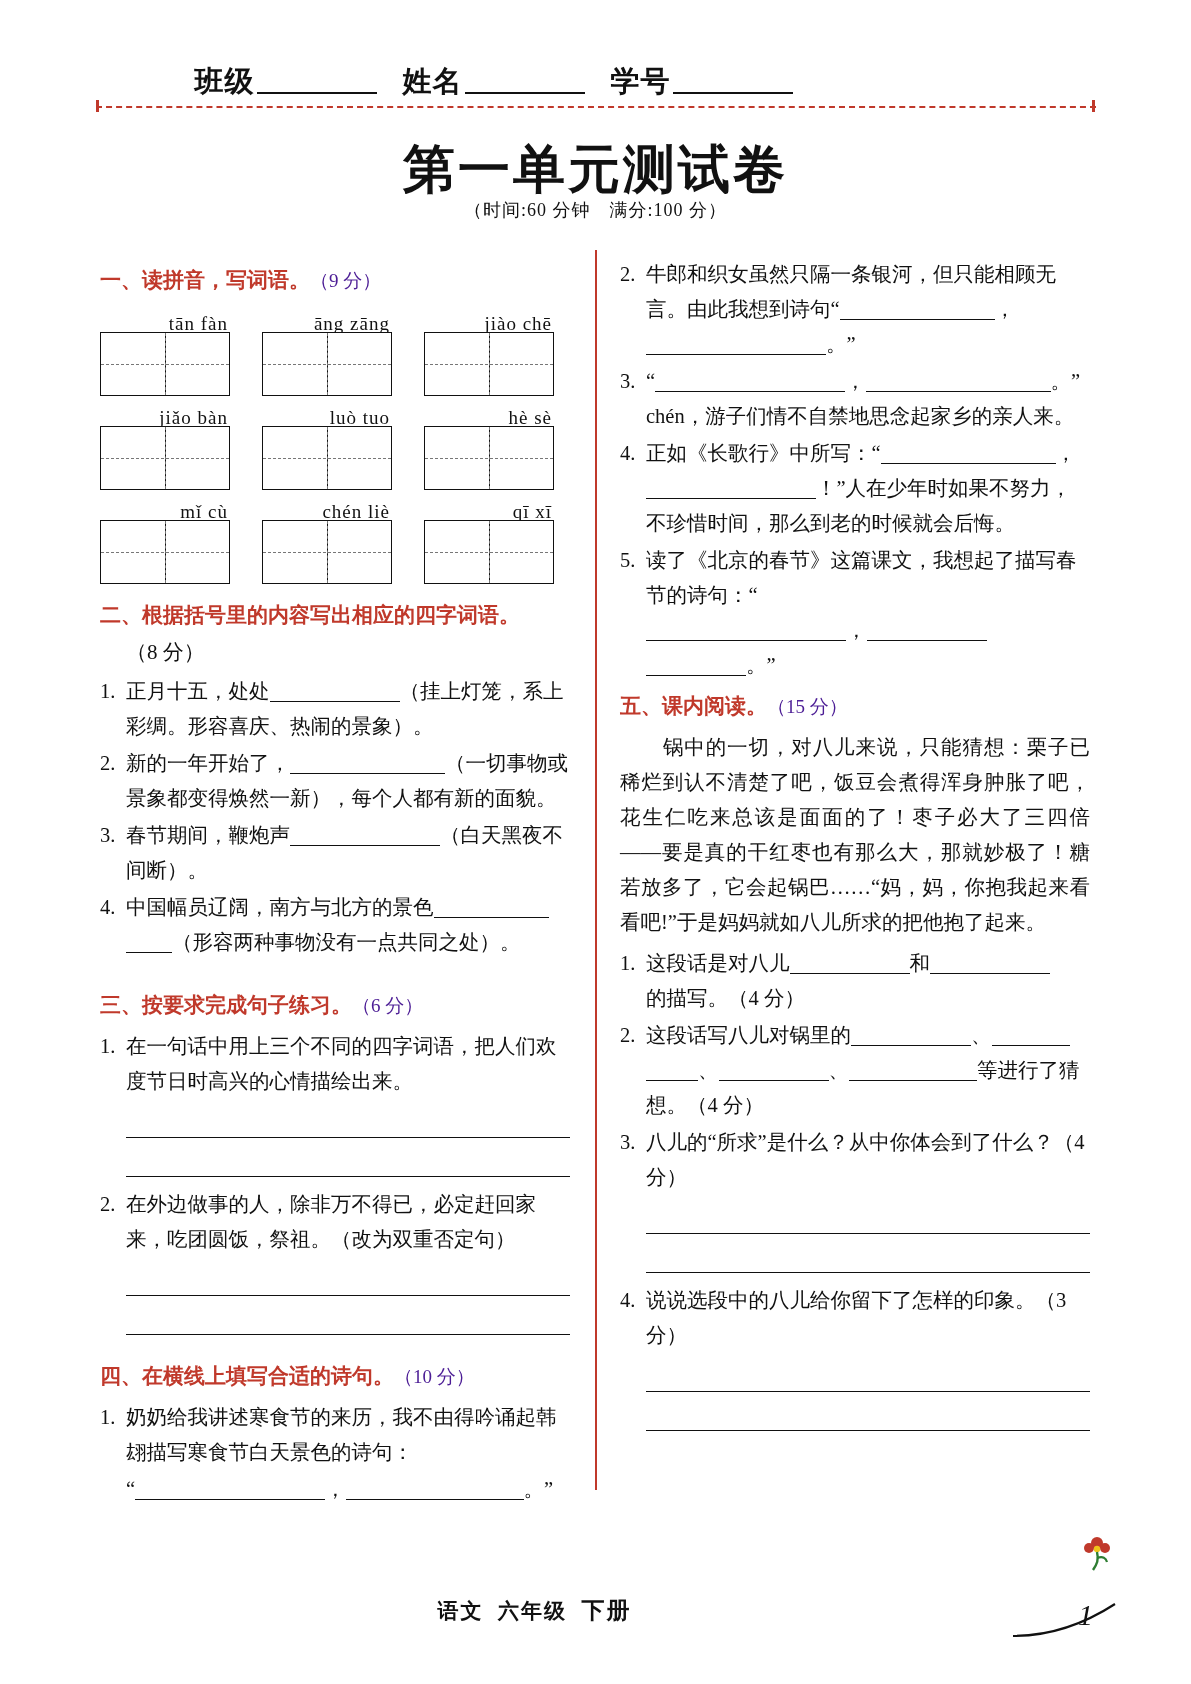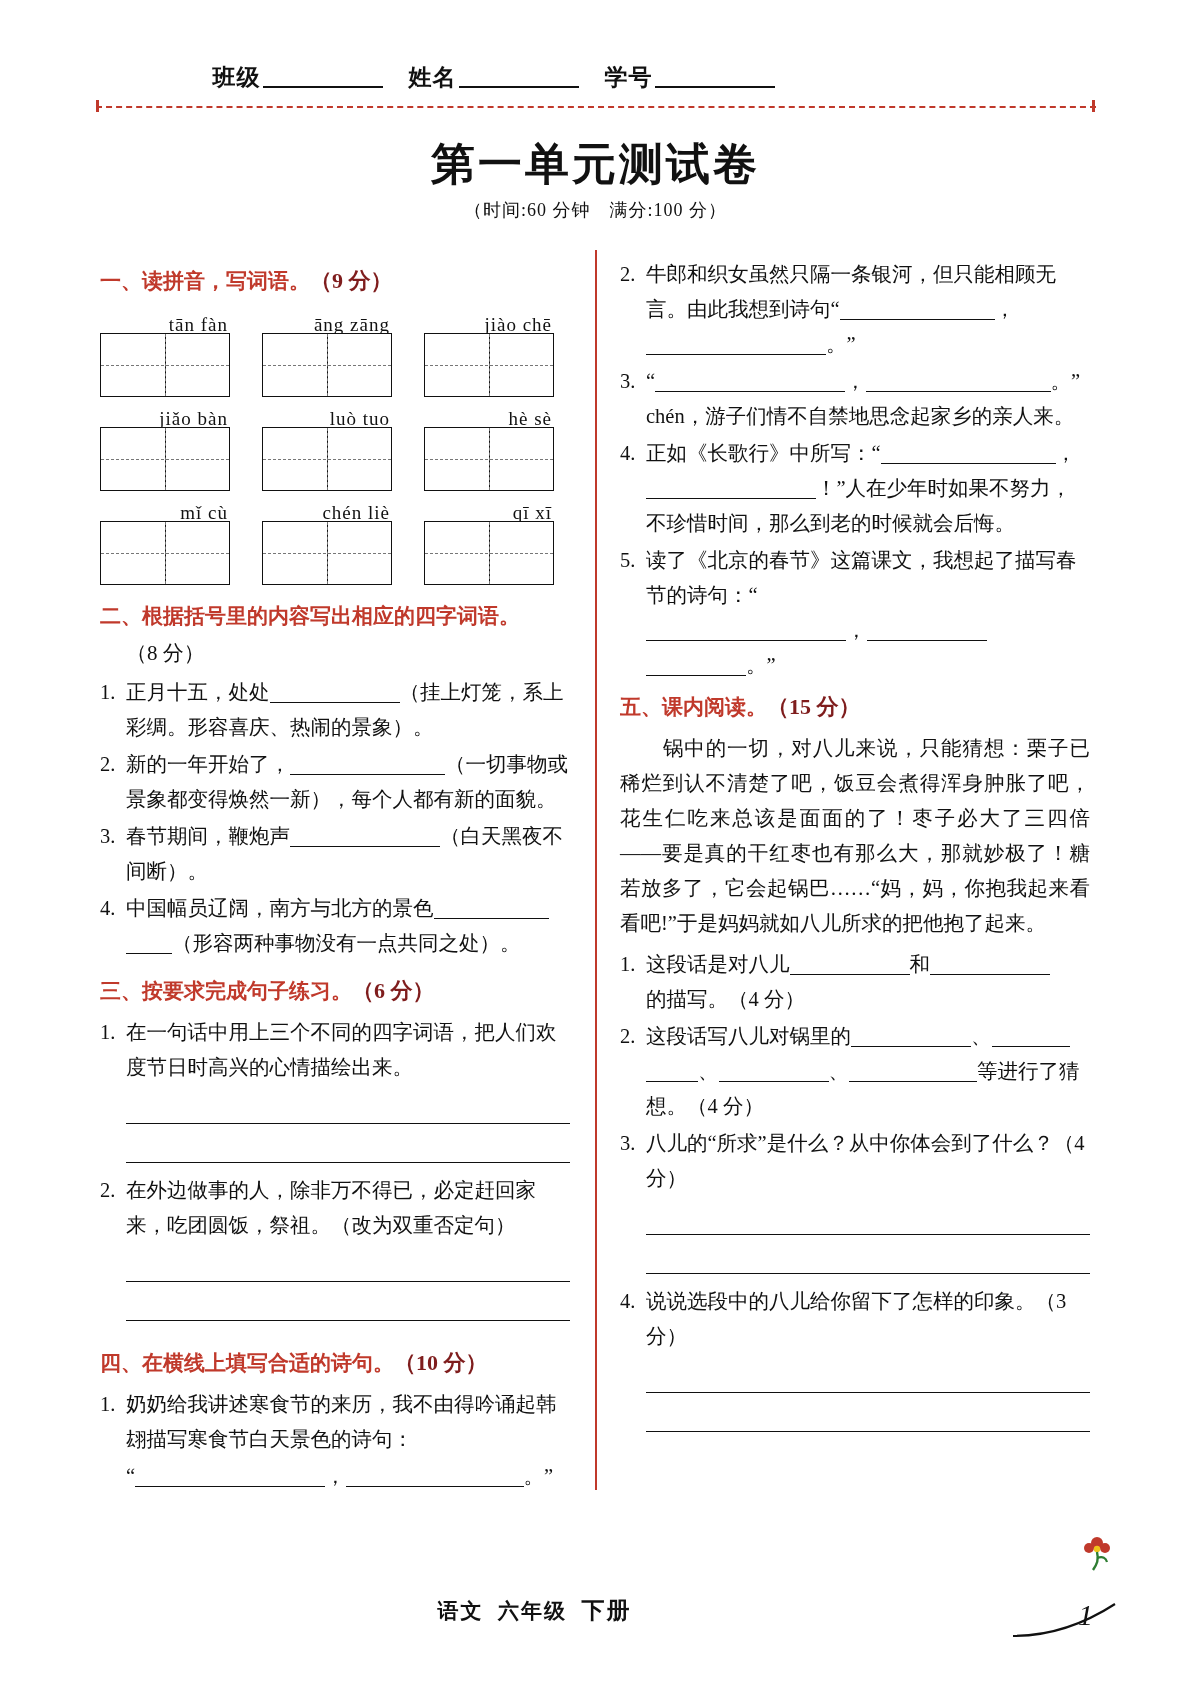--- a/index.html
+++ b/index.html
@@ -9,58 +9,58 @@
     font-family:"Liberation Serif","DejaVu Serif",serif;
     color:#111;
     position:relative;
     overflow:hidden;
   }
   .page{position:absolute;inset:0;}
 
   
   .topinfo{
     position:absolute;top:62px;left:0;width:1013px;
-    text-align:center;font-size:23px;font-weight:bold;letter-spacing:1px;
+    text-align:center;font-size:29px;font-weight:bold;letter-spacing:1px;
   }
   .topinfo span.lbl{font-family:"Liberation Sans","DejaVu Sans",sans-serif;}
   .topinfo .ul{display:inline-block;border-bottom:2px solid #111;width:120px;height:22px;vertical-align:-3px;margin:0 26px 0 2px;}
 
   .dashline{
     position:absolute;top:106px;left:96px;width:1000px;height:0;
     border-top:2px dashed #c0392b;
   }
   .leftbar{
     position:absolute;top:100px;left:96px;width:0;height:12px;border-left:3px solid #c0392b;
   }
   .rightbar{
     position:absolute;top:100px;left:1092px;width:0;height:12px;border-left:3px solid #c0392b;
   }
 
   
   .title{
     position:absolute;top:135px;left:0;width:1191px;text-align:center;
-    font-size:44px;font-weight:bold;letter-spacing:3px;
+    font-size:52px;font-weight:bold;letter-spacing:3px;
     font-family:"Liberation Serif","DejaVu Serif",serif;
   }
   .subtitle{
     position:absolute;top:198px;left:0;width:1191px;text-align:center;
     font-size:18px;letter-spacing:1px;
   }
 
   
   .divider{
     position:absolute;top:250px;left:595px;width:0;height:1240px;
     border-left:2px solid #c0392b;
   }
   .col{position:absolute;top:255px;font-size:20.5px;line-height:35px;}
   .col.left{left:100px;width:470px;}
   .col.right{left:620px;width:470px;}
 
   .sec-head{color:#c0392b;font-weight:bold;font-size:21px;margin:8px 0 6px 0;}
-  .sec-head .pts{color:#7f1d1d;font-weight:bold;font-size:22px;}
+  .sec-head .pts{color:#4c1d95;font-weight:normal;font-size:19px;}
 
   .q{margin:2px 0 2px 0;text-indent:0;padding-left:26px;position:relative;}
   .q .num{position:absolute;left:0;top:0;}
   .u{display:inline-block;border-bottom:1.6px solid #111;vertical-align:-4px;}
   .ansline{border-bottom:1.6px solid #111;height:34px;margin:4px 0 0 26px;}
 
   
   .pybox{margin:8px 0 0 0;}
   .pyrow{display:flex;justify-content:flex-start;gap:34px;margin-bottom:4px;}
   .pycell{width:128px;}
@@ -206,21 +206,21 @@
     <div class="q">
       <span class="num">3.</span>
       <span>春节期间，鞭炮声</span><span class="u" style="width:150px"></span><span>（白天黑夜不间断）。</span>
     </div>
 
     <div class="q">
       <span class="num">4.</span>
       <span>中国幅员辽阔，南方与北方的景色</span><span class="u" style="width:115px"></span><span class="u" style="width:46px"></span><span>（形容两种事物没有一点共同之处）。</span>
     </div>
 
-    <div class="sec-head" style="margin-top:12px;">
+    <div class="sec-head" style="margin-top:28px;">
       <span>三、按要求完成句子练习。</span><span class="pts">（6 分）</span>
     </div>
 
     <div class="q">
       <span class="num">1.</span>
       <span>在一句话中用上三个不同的四字词语，把人们欢度节日时高兴的心情描绘出来。</span>
     </div>
     <div class="ansline"></div>
     <div class="ansline"></div>
 

